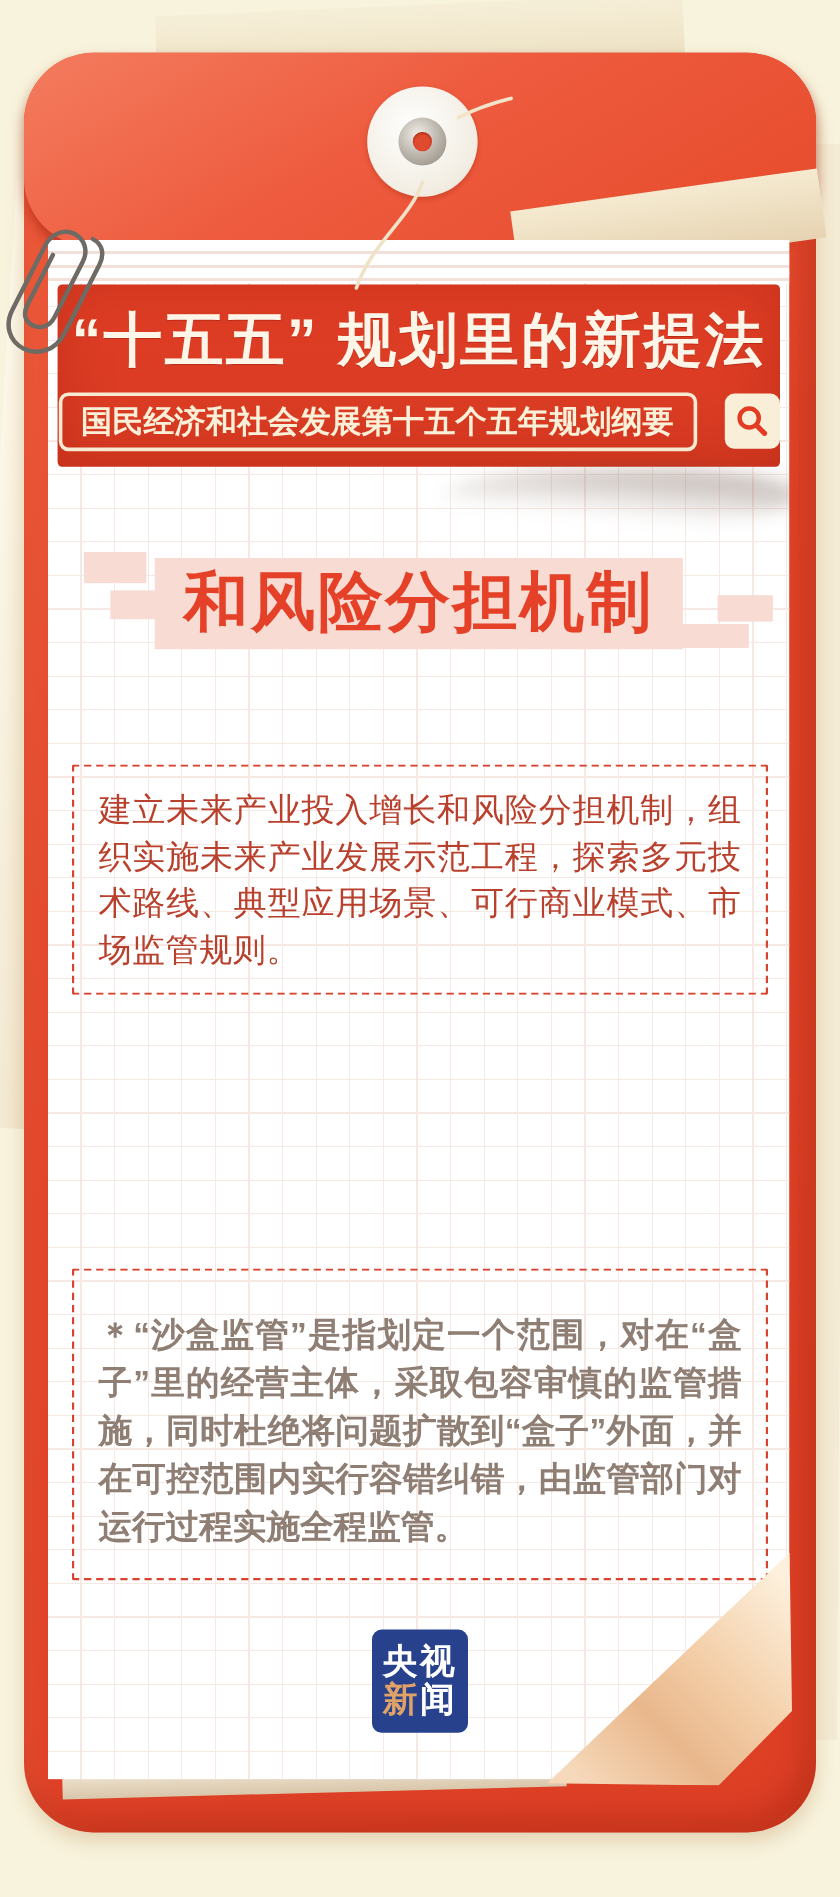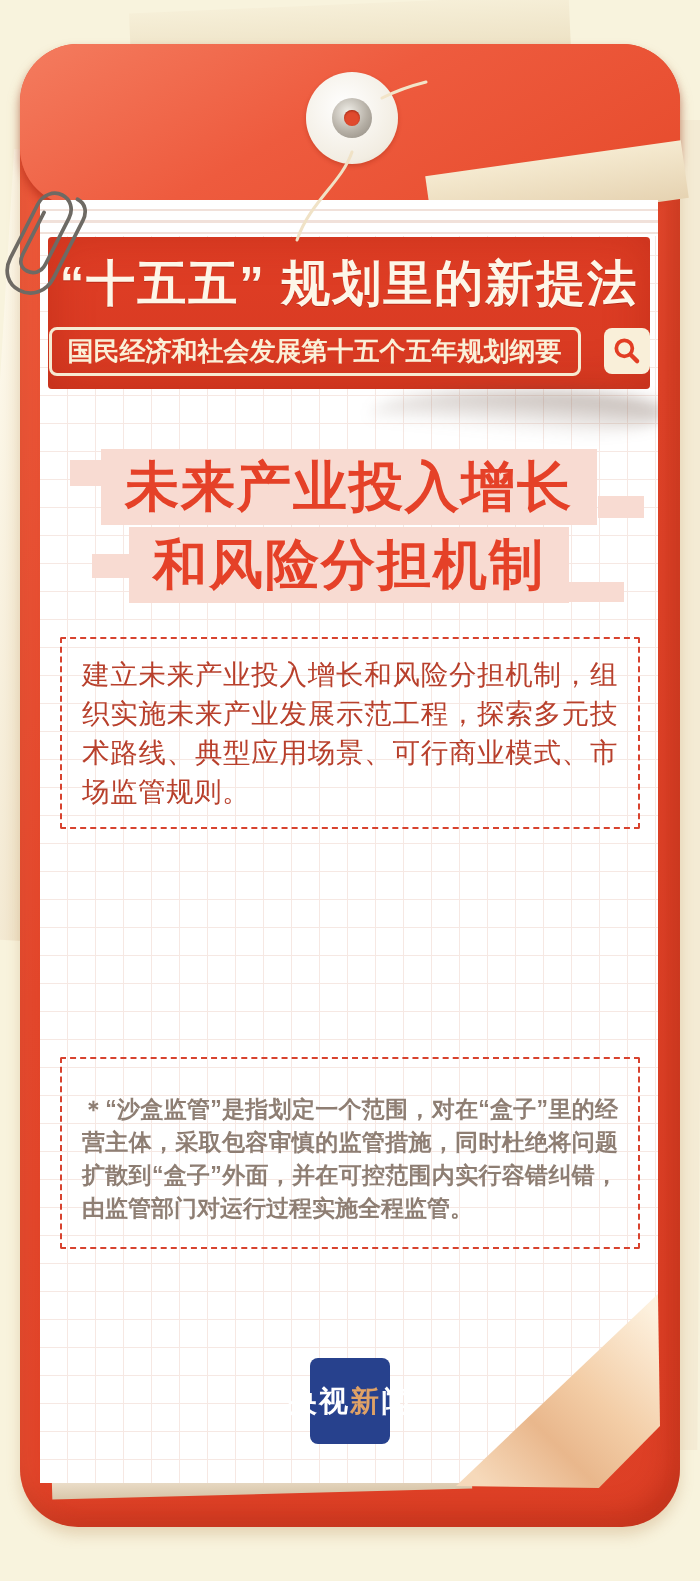--- a/index.html
+++ b/index.html
@@ -60,25 +60,25 @@
   .hl-wrap{position:absolute;left:0;width:618px;text-align:center;line-height:1;}
   .hl-wrap-1{top:248px;} .hl-wrap-2{top:663px;}
   .hl-line{display:inline-block;background:#f8dbd2;color:#e54128;font-size:54px;font-weight:900;
     padding:10px 24px 12px;margin:1px 0;letter-spacing:2px;white-space:nowrap;}
   .smudge{position:absolute;background:#f8dbd2;}
 
   
   .dash-box{position:absolute;left:20px;width:536px;border:2px dashed #d8422e;border-radius:2px;padding:16px 20px;}
   .dash-box-1{top:437px;} .dash-box-2{top:857px;}
   .dash-text{color:#b8402c;font-size:27.5px;font-weight:400;line-height:1.42;text-align:justify;margin:0;letter-spacing:.5px;}
-  .footnote{color:#8e7e73;font-size:23px;font-weight:600;line-height:1.43;text-align:justify;margin:18px 0 6px;}
+  .footnote{color:#8e7e73;font-size:28px;font-weight:600;line-height:1.43;text-align:justify;margin:18px 0 6px;}
 
   
   .logo{position:absolute;left:270px;top:1158px;width:80px;height:86px;border-radius:8px;background:#27418d;
-    display:flex;flex-direction:row;align-items:center;justify-content:center;line-height:1.12;}
+    display:flex;flex-direction:column;align-items:center;justify-content:center;line-height:1.12;}
   .logo-row{color:#ffffff;font-size:29px;font-weight:900;letter-spacing:2px;white-space:nowrap;}
   .logo-gold{color:#e0a266;}
 
   
   .curl{position:absolute;left:456px;top:1294px;width:204px;height:194px;
     clip-path:polygon(99% 0%,0% 99%,70% 100%,100% 68%);
     background:linear-gradient(225deg,#fdf1de 6%,#f3cda6 42%,#e9b78c 64%,#f6d9ba 92%);
     filter:drop-shadow(-5px -5px 7px rgba(150,90,50,.28));}
 
   
@@ -121,21 +121,21 @@
         </div>
       </div>
     </div>
     <div class="banner-shadow"></div>
 
     <div class="hl-wrap hl-wrap-1">
       <div class="smudge" style="left:30px;top:12px;width:52px;height:26px;"></div>
       <div class="smudge" style="right:14px;top:48px;width:46px;height:22px;"></div>
       <div class="smudge" style="left:52px;bottom:26px;width:40px;height:24px;"></div>
       <div class="smudge" style="right:34px;bottom:2px;width:58px;height:20px;"></div>
-      <span class="hl-line">未来产业投入增长</span><br>
+      <br>
       <span class="hl-line">和风险分担机制</span>
     </div>
 
     <div class="dash-box dash-box-1">
       <p class="dash-text">建立未来产业投入增长和风险分担机制，组织实施未来产业发展示范工程，探索多元技术路线、典型应用场景、可行商业模式、市场监管规则。</p>
     </div>
 
 
     <div class="dash-box dash-box-2">
       <p class="footnote">＊“沙盒监管”是指划定一个范围，对在“盒子”里的经营主体，采取包容审慎的监管措施，同时杜绝将问题扩散到“盒子”外面，并在可控范围内实行容错纠错，由监管部门对运行过程实施全程监管。</p>

